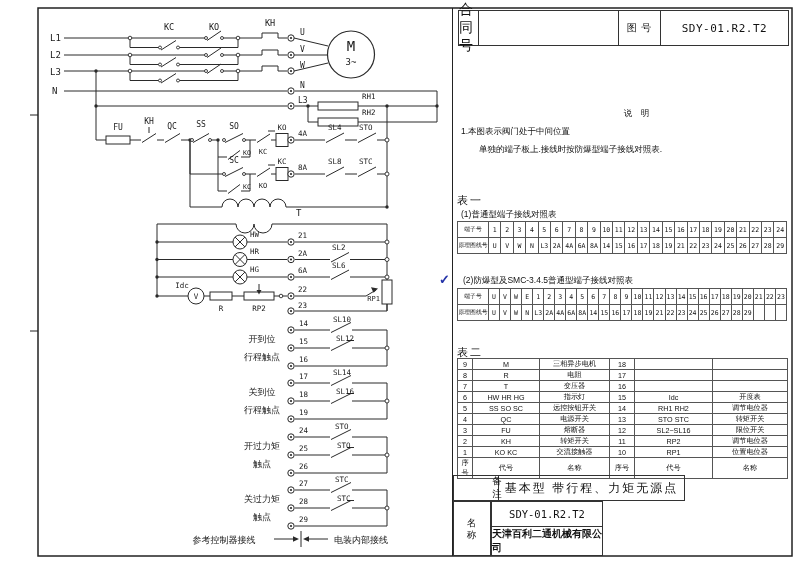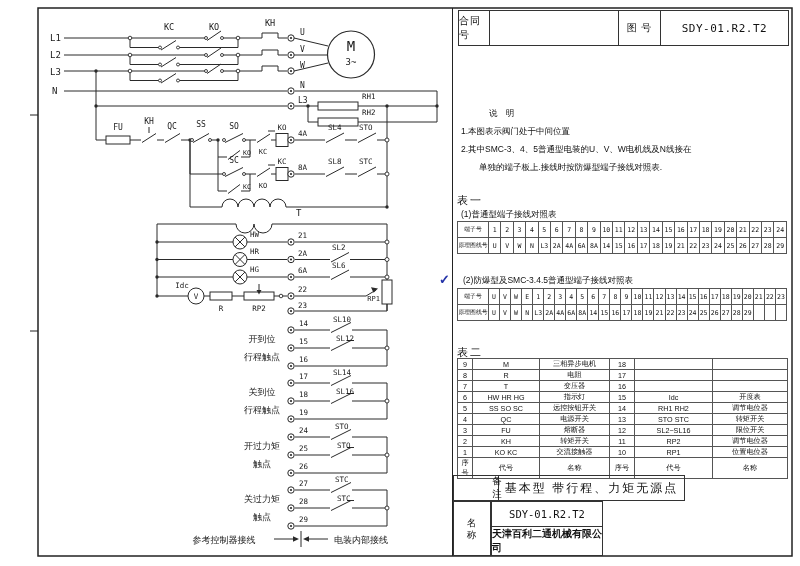--- a/index.html
+++ b/index.html
@@ -6,24 +6,24 @@
   .sheet{position:relative;width:800px;height:566px;background:#fff;overflow:hidden;
          font-family:"Liberation Sans",sans-serif;color:#111;}
   svg text{font-family:"DejaVu Sans Mono",monospace;fill:#1a1a1a;}
   svg text.zh{font-family:"Liberation Sans",sans-serif;}
   .panel{position:absolute;left:452px;top:8px;width:338px;height:548px;border-left:1.4px solid #222;}
   .panel *{box-sizing:border-box;}
   .trow{position:absolute;left:5px;top:2px;right:2px;height:36px;display:flex;}
   .tcell{border:1px solid #333;display:flex;align-items:center;justify-content:center;
          font-size:10px;letter-spacing:1px;}
   .tcell+.tcell{border-left:none;}
-  .w30{width:32px;font-size:10px;} .w40{width:42px;font-family:Liberation Serif, serif;} .w130{width:128px;font-family:"DejaVu Sans Mono",monospace;font-size:11px;letter-spacing:.5px;}
+  .w30{width:21px;font-size:14px;} .w40{width:42px;font-family:Liberation Serif, serif;} .w130{width:128px;font-family:"DejaVu Sans Mono",monospace;font-size:11px;letter-spacing:.5px;}
   .flex1{flex:1;}
   .notes{position:absolute;left:8px;top:96px;right:4px;font-size:8.5px;line-height:18px;}
-  .nh{margin-left:28px;letter-spacing:3px;}
+  .nh{margin-left:28px;letter-spacing:3px;text-align:center;}
   .indent{margin-left:18px;}
   .tcap{position:absolute;left:4px;font-size:11px;letter-spacing:2px;}
   .tsub{position:absolute;left:8px;font-size:8.5px;}
   .check{color:#2433a8;font-size:13px;font-weight:bold;position:absolute;left:-24px;top:-3px;}
   .chk{left:10px;}
   table.tt{position:absolute;left:4px;border-collapse:collapse;table-layout:fixed;width:330px;}
   table.tt td{border:1px solid #555;text-align:center;padding:0;height:16px;
               font-size:6.5px;font-family:"DejaVu Sans Mono",monospace;overflow:hidden;}
   table.tt td.rl{width:31px;font-family:"Liberation Sans",sans-serif;font-size:5.8px;}
   table.t3{position:absolute;left:4px;border-collapse:collapse;table-layout:fixed;width:330px;}
@@ -329,21 +329,20 @@
   <div class="trow">
     <div class="tcell w30">合同号</div>
     <div class="tcell flex1"></div>
     <div class="tcell w40">图 号</div>
     <div class="tcell w130">SDY-01.R2.T2</div>
   </div>
 
   <div class="notes">
     <div class="nh">说 明</div>
     <div>1.本图表示阀门处于中间位置</div>
-    <div>2.其中SMC-3、4、5普通型电装的U、V、W电机线及N线接在</div>
     <div class="indent">单独的端子板上.接线时按防爆型端子接线对照表.</div>
   </div>
 
   <div class="tcap" style="top:185px">表一</div>
   <div class="tsub" style="top:201px">(1)普通型端子接线对照表</div>
   <table class="tt" style="top:213px">
     <tbody>
           <tr>
       <td class="rl">端子号</td>
       <td>1</td>

